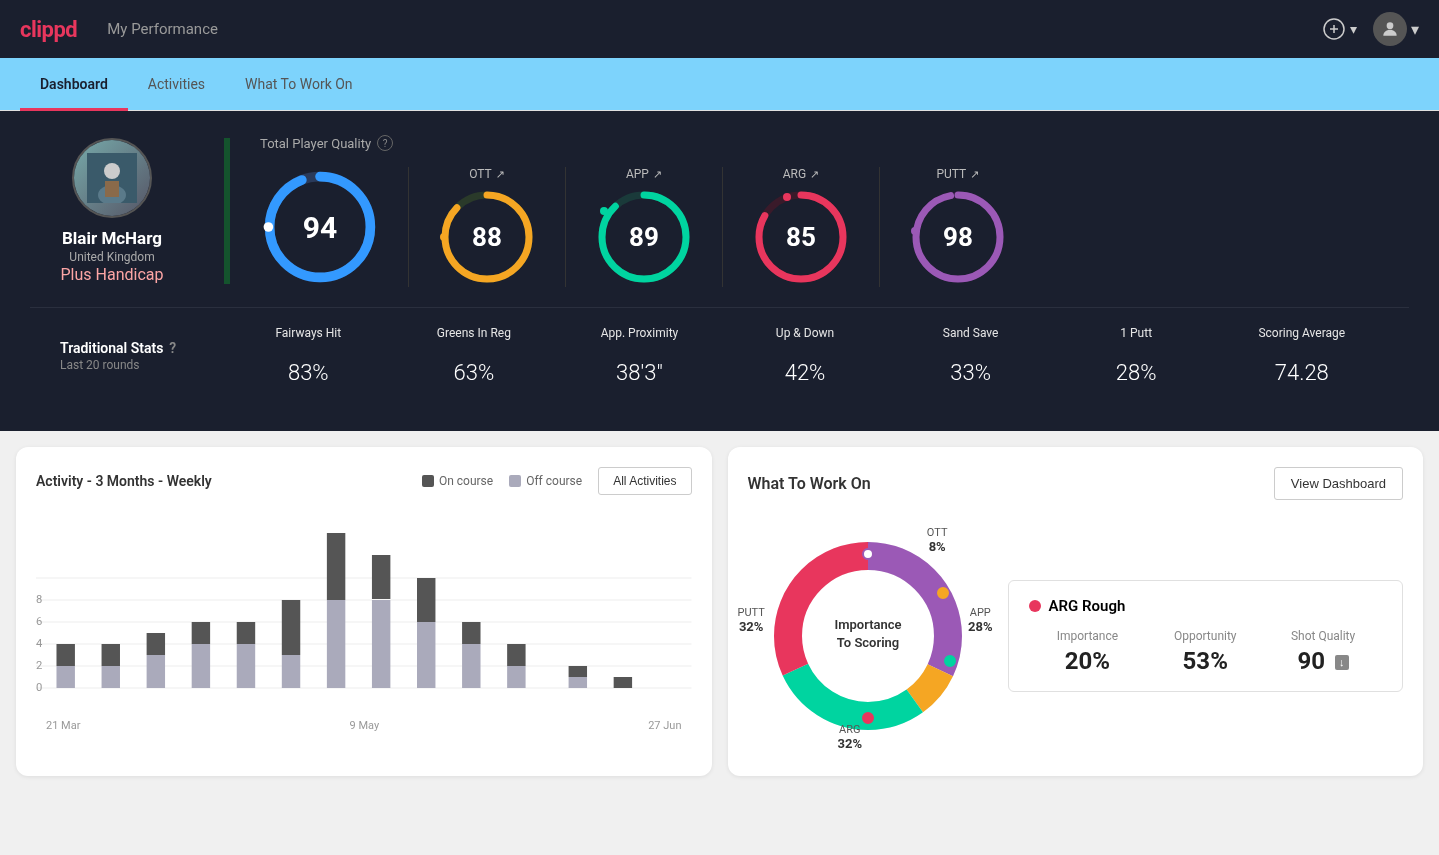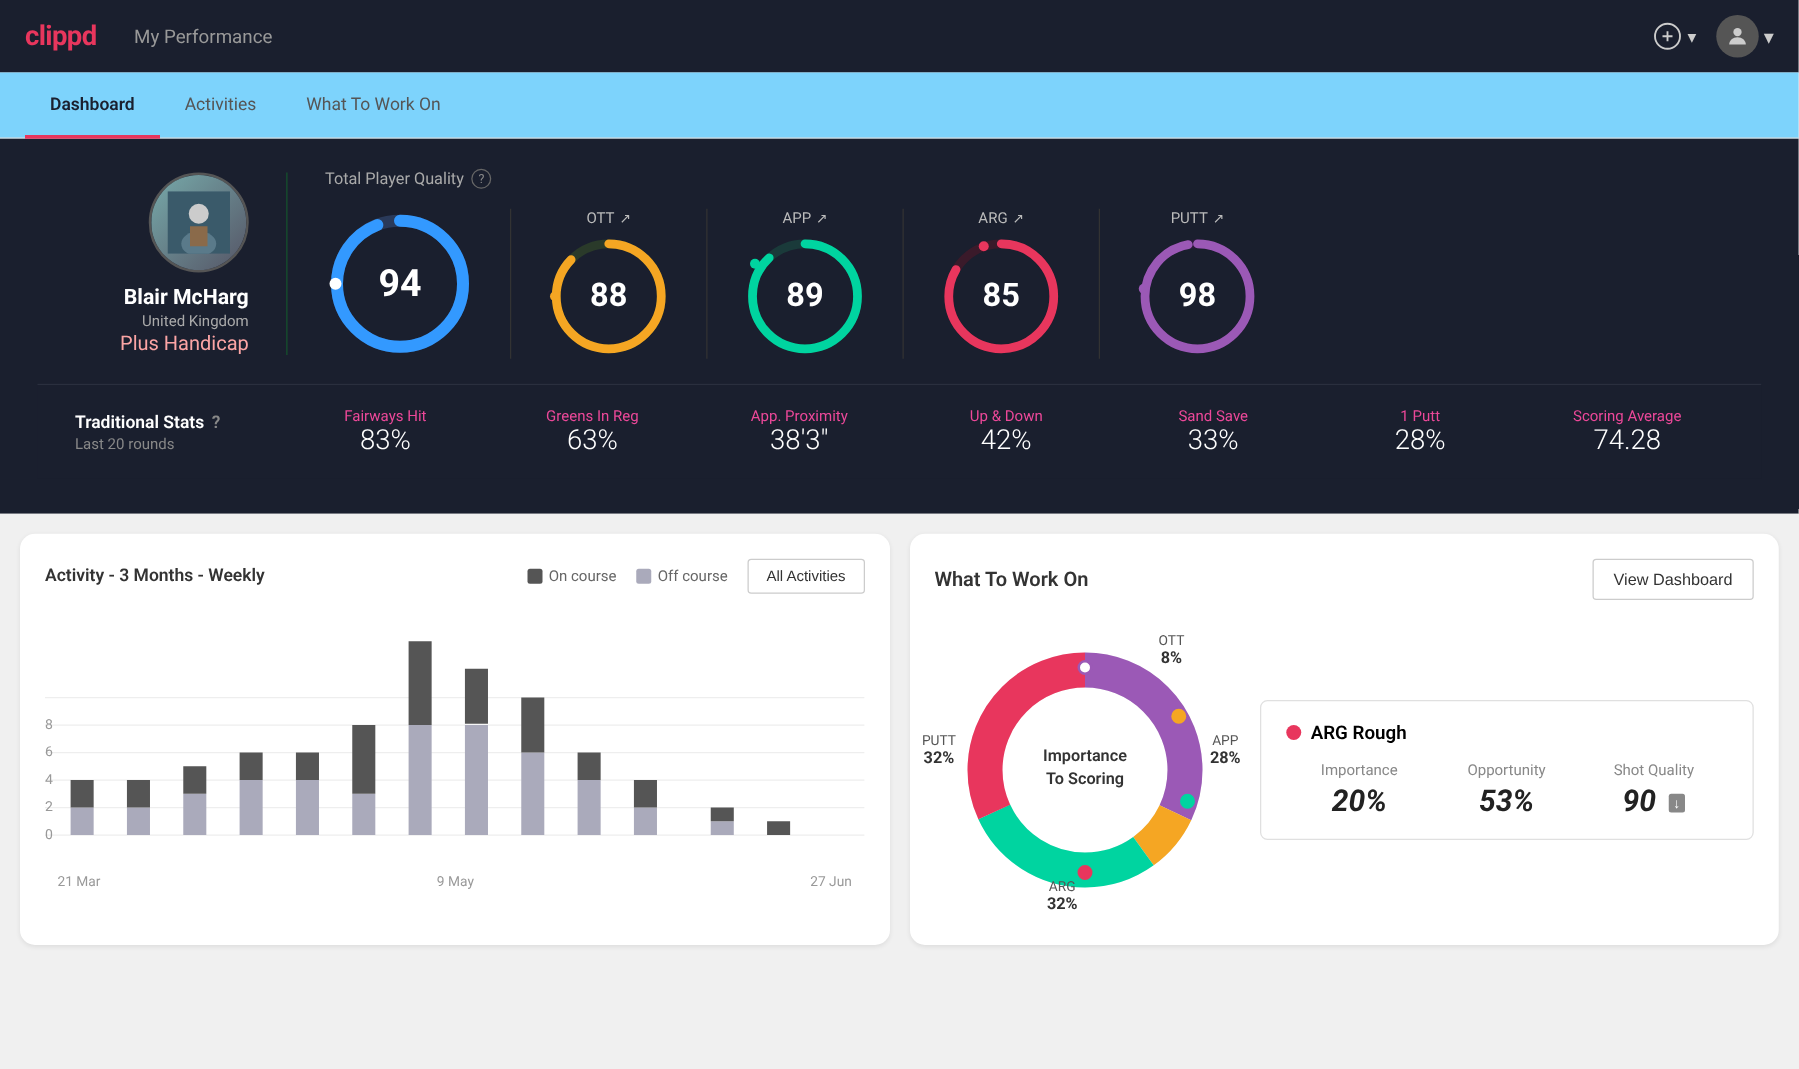--- a/index.html
+++ b/index.html
@@ -91,24 +91,24 @@
       gap: 20px;
     }
     .hero-top {
       display: flex;
       align-items: center;
       gap: 0;
     }
     .player-info {
       display: flex;
       flex-direction: column;
-      align-items: flex-end;
+      align-items: center;
       min-width: 200px;
       padding-right: 30px;
-      border-right: 1px solid #14532d;
+      border-right: 6px solid #14532d;
     }
     .player-avatar {
       width: 80px;
       height: 80px;
       border-radius: 50%;
       background: #888;
       overflow: hidden;
       border: 2px solid #555;
       display: flex;
       align-items: center;
@@ -241,23 +241,23 @@
     .trad-stats-label .subtitle {
       color: #888;
       font-size: 12px;
       margin-top: 2px;
     }
     .stat-item {
       flex: 1;
       text-align: center;
     }
     .stat-item .stat-label {
-      color: #ec4899;
+      color: #e5e5e5;
       font-size: 12px;
-      margin-bottom: 0;
+      margin-bottom: 20px;
     }
     .stat-item .stat-value {
       color: #fff;
       font-size: 22px;
       font-weight: 300;
     }
 
     
     .bottom-panels {
       display: flex;
@@ -398,21 +398,20 @@
     }
     .info-metric .m-label {
       font-size: 12px;
       color: #888;
       margin-bottom: 4px;
     }
     .info-metric .m-value {
       font-size: 24px;
       font-weight: 700;
       color: #222;
-      font-style: italic;
     }
     .quality-badge {
       display: inline-block;
       background: #888;
       color: #fff;
       font-size: 11px;
       padding: 1px 4px;
       border-radius: 2px;
       margin-left: 4px;
       vertical-align: middle;

